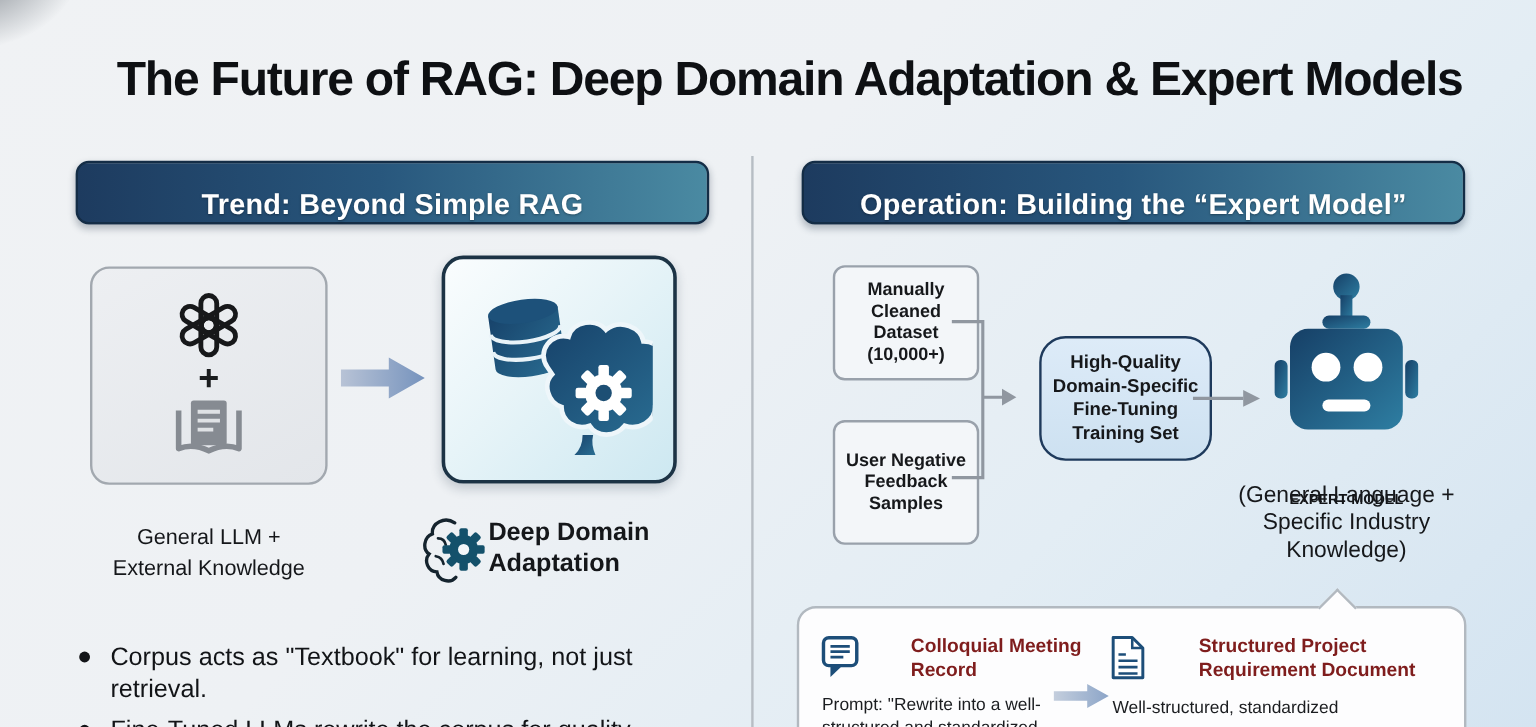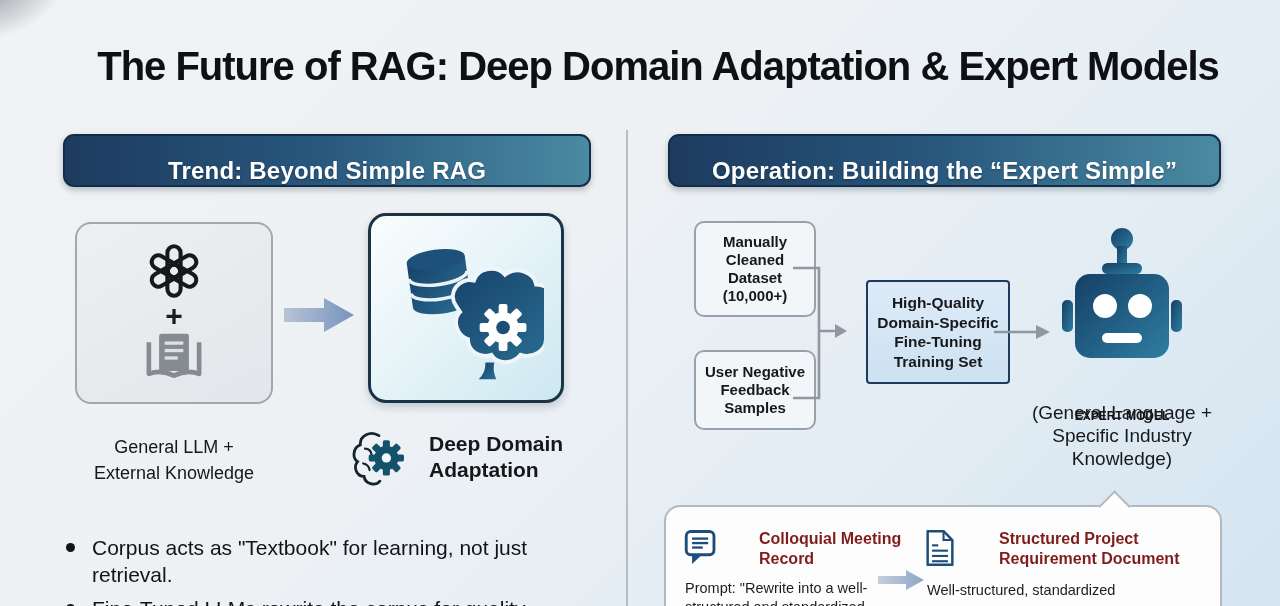--- a/index.html
+++ b/index.html
@@ -31,33 +31,33 @@
     display:flex;flex-direction:column;align-items:center;justify-content:center;gap:2px;}
   .plus{font-size:30px;font-weight:bold;color:#1a1c1e;line-height:26px;}
 
   .box-deep{position:absolute;left:368px;top:213px;width:196px;height:190px;border-radius:18px;
     background:linear-gradient(135deg,#fafdfe 0%,#e7f4f8 45%,#cde8f1 100%);
     border:3px solid #1c3345;box-sizing:border-box;box-shadow:0 4px 9px rgba(25,45,65,.2);
     display:flex;align-items:center;justify-content:center;}
 
   .lbl-general{position:absolute;left:70px;top:434px;width:208px;text-align:center;
     font-size:18px;font-weight:normal;line-height:26px;}
-  .deep-wrap{position:absolute;left:352px;top:428px;display:flex;align-items:center;gap:25px;}
+  .deep-wrap{position:absolute;left:352px;top:428px;display:flex;align-items:center;gap:3px;}
   .lbl-deep{font-size:21px;font-weight:bold;line-height:26px;}
 
   .bullets{position:absolute;left:66px;top:534px;width:550px;margin:0;padding:0;list-style:none;}
   .bullets li{display:flex;gap:17px;font-size:21px;line-height:27px;margin-bottom:7px;color:#121417;}
   .bullets .dot{flex:none;width:9px;height:9px;border-radius:50%;background:#121417;margin-top:9px;}
 
   .small-box{position:absolute;background:#f3f6f9;border:2px solid #99a1ab;border-radius:10px;
     box-sizing:border-box;display:flex;align-items:center;justify-content:center;text-align:center;
     font-weight:bold;font-size:15px;line-height:18px;color:#16181b;margin-left:20px;}
   .box-dataset{left:674px;top:221px;width:122px;height:96px;}
-  .box-feedback{left:674px;top:350px;width:122px;height:80px;}
-  .box-training{left:846px;top:280px;width:144px;height:104px;border-radius:4px;
+  .box-feedback{left:674px;top:350px;width:122px;height:104px;}
+  .box-training{left:846px;top:280px;width:144px;height:104px;border-radius:22px;
     background:linear-gradient(180deg,#ddebf8,#cde1f1);border:2.5px solid #1e3a5c;
     font-size:15.5px;line-height:19.5px;}
 
   .expert-title{position:absolute;left:1022px;top:377px;width:200px;text-align:center;
     font-size:12px;font-weight:bold;color:#121417;margin-top:32px;}
   .expert-sub{position:absolute;left:1007px;top:401px;width:230px;text-align:center;
     font-size:19px;line-height:23px;color:#16181b;}
 
   .callout{position:absolute;left:664px;top:505px;width:558px;height:150px;background:#fdfdfe;
     border:2px solid #b2b9c0;border-radius:16px;box-sizing:border-box;}
@@ -179,21 +179,21 @@
       <span class="pre">Corpus acts as "Textbook" for learning, not just
 retrieval.</span>
     </li>
     <li>
       <span class="dot"></span>
       <span class="pre">Fine-Tuned LLMs rewrite the corpus for quality</span>
     </li>
   </ul>
 
   <div class="hdr hdr-right">
-    <span>Operation: Building the “Expert Simple”</span>
+    <span>Operation: Building the “Expert Model”</span>
   </div>
 
   <div class="small-box box-dataset">
     <span class="pre">Manually
 Cleaned
 Dataset
 (10,000+)</span>
   </div>
   <div class="small-box box-feedback">
     <span class="pre">User Negative

